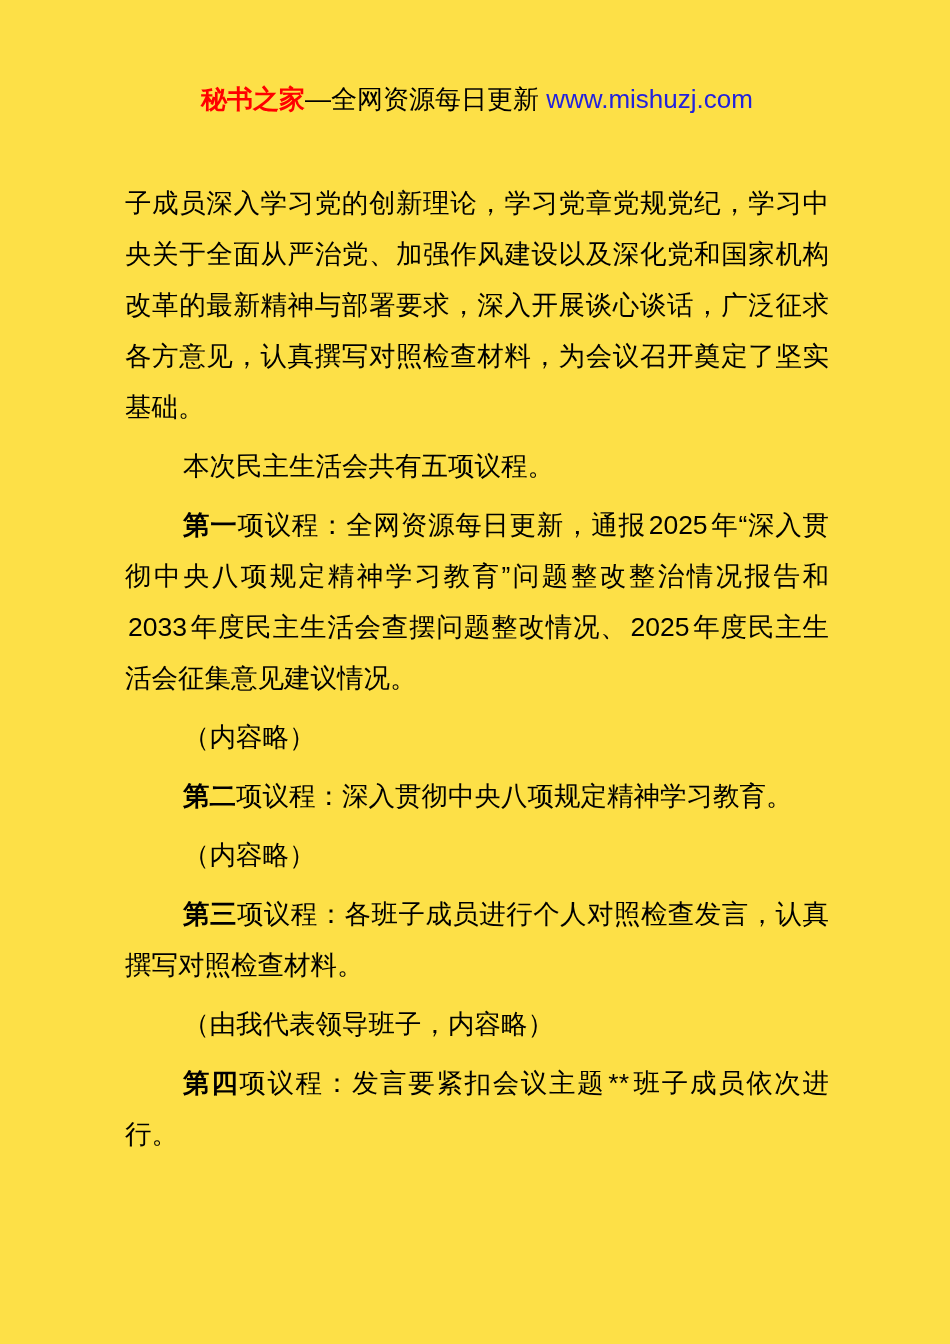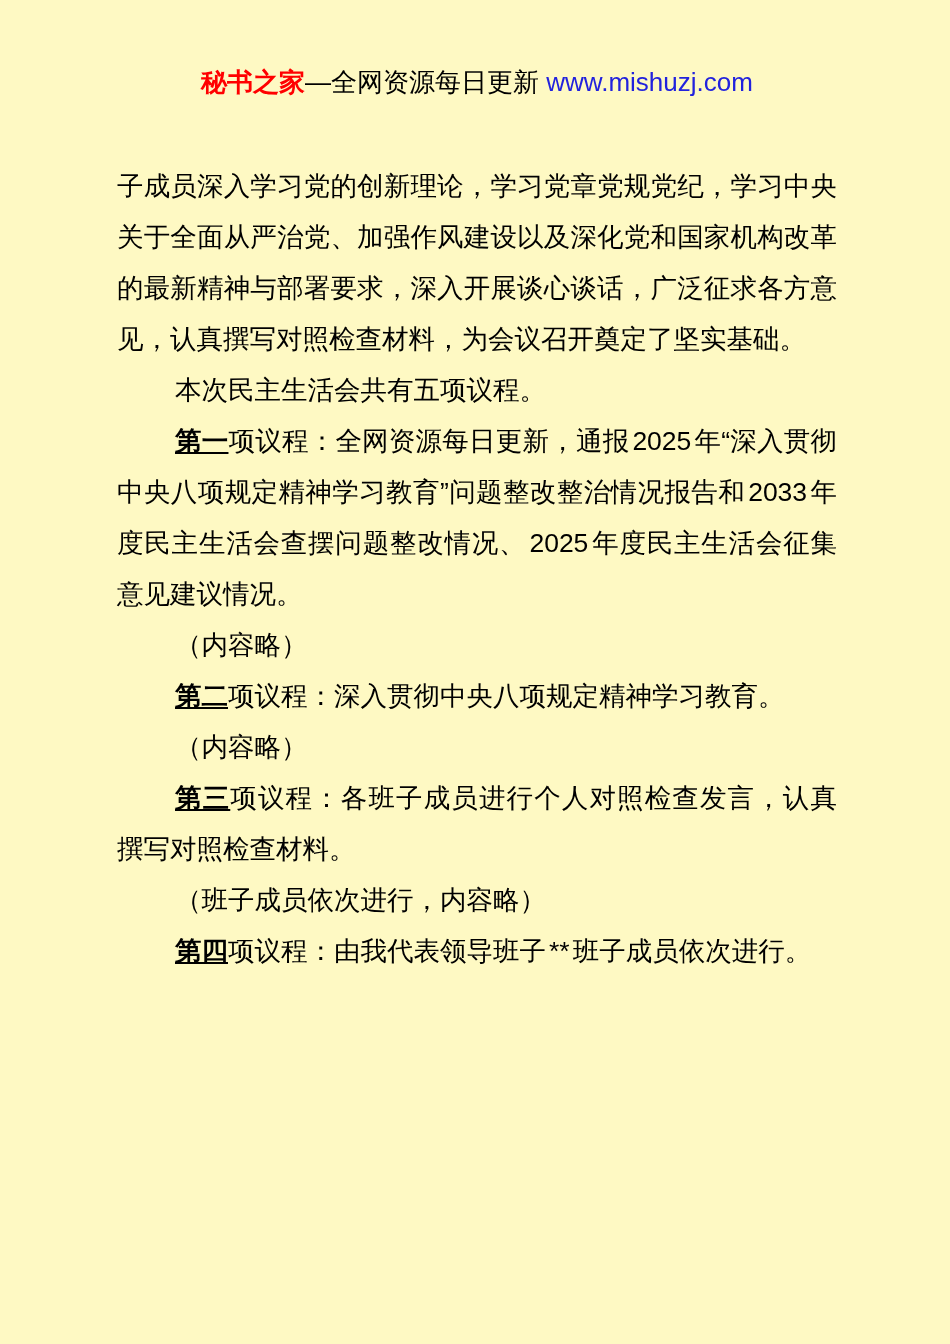--- a/index.html
+++ b/index.html
@@ -5,22 +5,22 @@
   html, body {
     margin: 0;
     padding: 0;
     background: #ffffff;
   }
   .page {
     position: relative;
     width: 950px;
     height: 1344px;
     box-sizing: border-box;
-    background: #fef9c3;
-    padding: 61px 113px 40px 117px;
+    background: #fde047;
+    padding: 78px 113px 40px 117px;
     font-family: "Liberation Sans", sans-serif;
     color: #000000;
     overflow: hidden;
   }
   .header {
     text-align: center;
     font-size: 26px;
     line-height: 42px;
     white-space: nowrap;
   }
@@ -28,29 +28,28 @@
     font-weight: bold;
   }
   .doc-body {
     margin-top: 58px;
     font-size: 26.5px;
     line-height: 51px;
     text-align: justify;
     text-justify: inter-ideograph;
   }
   .doc-body p.para {
-    margin: 0;
+    margin: 8px;
     padding: 0;
   }
   .doc-body p.para.indent {
     text-indent: 58px;
   }
   .seg-bold {
     font-weight: bold;
-    text-decoration: underline;
   }
   .seg-latin {
     font-family: Liberation Sans, sans-serif;
     margin: 0 3px;
   }
 </style>
 </head>
 <body>
 
 <div class="page">
@@ -58,16 +57,16 @@
     <span class="brand" style="color: rgb(255, 0, 0);">秘书之家</span><span style="color: rgb(0, 0, 0);">—全网资源每日更新 </span><span class="url" style="color: rgb(34, 34, 221);">www.mishuzj.com</span>
   </div>
   <div class="doc-body">
       <p class="para"><span>子成员深入学习党的创新理论，学习党章党规党纪，学习中央关于全面从严治党、加强作风建设以及深化党和国家机构改革的最新精神与部署要求，深入开展谈心谈话，广泛征求各方意见，认真撰写对照检查材料，为会议召开奠定了坚实基础。</span></p>
       <p class="para indent"><span>本次民主生活会共有五项议程。</span></p>
       <p class="para indent"><span class="seg-bold">第一</span><span>项议程：全网资源每日更新，通报</span><span class="seg-latin">2025</span><span>年“深入贯彻中央八项规定精神学习教育”问题整改整治情况报告和</span><span class="seg-latin">2033</span><span>年度民主生活会查摆问题整改情况、</span><span class="seg-latin">2025</span><span>年度民主生活会征集意见建议情况。</span></p>
       <p class="para indent"><span>（内容略）</span></p>
       <p class="para indent"><span class="seg-bold">第二</span><span>项议程：深入贯彻中央八项规定精神学习教育。</span></p>
       <p class="para indent"><span>（内容略）</span></p>
       <p class="para indent"><span class="seg-bold">第三</span><span>项议程：各班子成员进行个人对照检查发言，认真撰写对照检查材料。</span></p>
-      <p class="para indent"><span>（班子成员依次进行，内容略）</span></p>
-      <p class="para indent"><span class="seg-bold">第四</span><span>项议程：由我代表领导班子</span><span class="seg-latin">**</span><span>班子成员依次进行。</span></p>
+      <p class="para indent"><span>（由我代表领导班子，内容略）</span></p>
+      <p class="para indent"><span class="seg-bold">第四</span><span>项议程：发言要紧扣会议主题</span><span class="seg-latin">**</span><span>班子成员依次进行。</span></p>
     </div>
 </div>
 
 </body></html>

